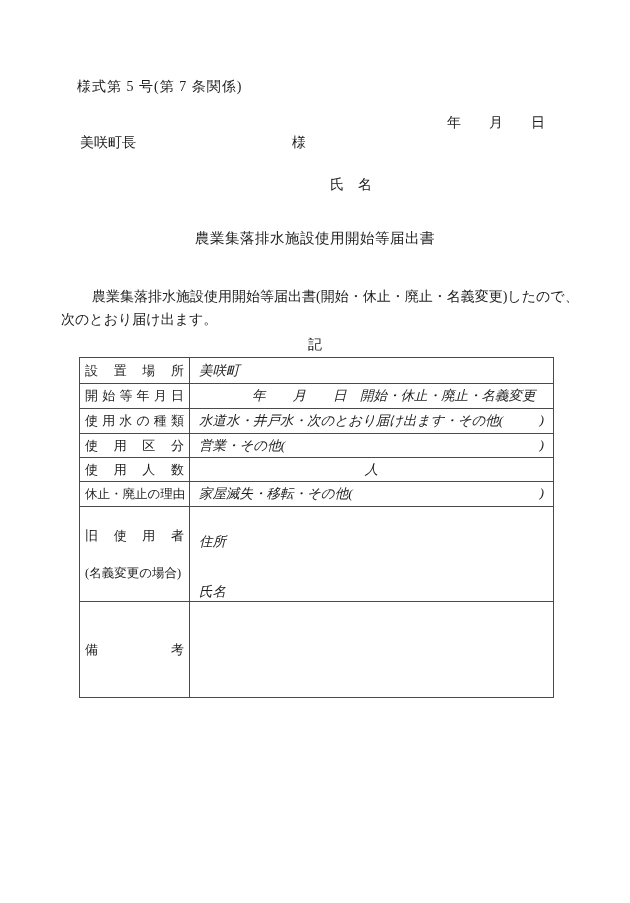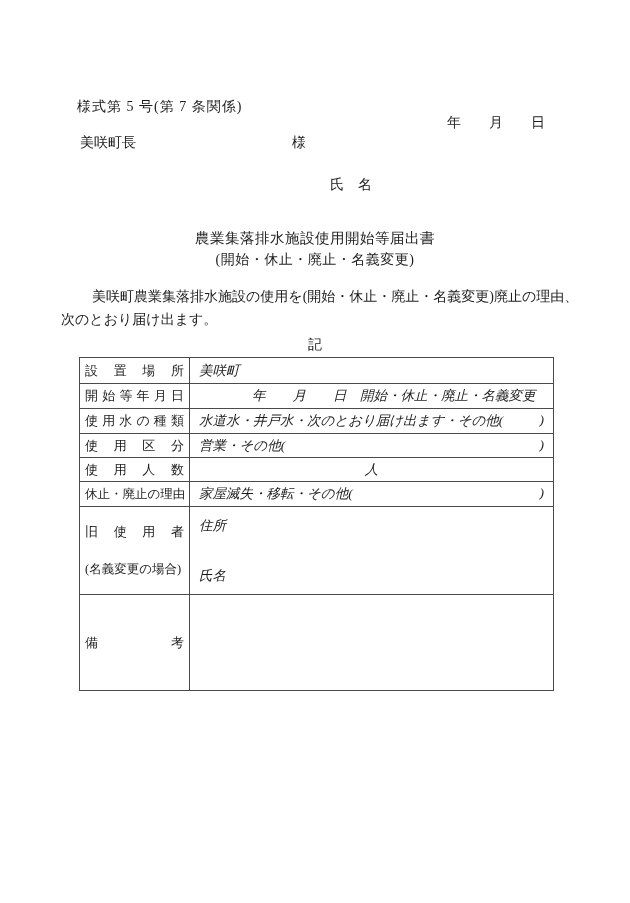--- a/index.html
+++ b/index.html
@@ -15,21 +15,20 @@
     font-family: "Liberation Serif", "DejaVu Serif", serif;
     color: #1c1c1c;
     overflow: hidden;
   }
   .abs { position: absolute; }
 
   .form-number {
     left: 77px; top: 78px;
     font-size: 14px;
     letter-spacing: 1px;
-    margin-top: 20px;
   }
   .date-line {
     top: 114px; right: 85px;
     font-size: 14px;
   }
   .addressee-line {
     left: 80px; top: 134px;
     font-size: 14px;
   }
   .addressee-suffix { margin-left: 156px; }
@@ -116,21 +115,21 @@
     font-size: 13.5px;
     padding: 0 9px;
     font-style: italic;
   }
   .flexrow { display: flex; width: 100%; }
   .paren { margin-left: auto; }
   td.val-date { padding-left: 62px; }
   td.val-center { text-align: center; }
   td.val-top {
     vertical-align: top;
-    padding-top: 10px;
+    padding-top: 26px;
   }
   .gap-top { margin-top: 32px; }
 </style>
 </head>
 <body>
 
 <div class="paper">
 
   <div class="abs form-number">様式第 5 号(第 7 条関係)</div>
 
@@ -138,24 +137,23 @@
 
   <div class="abs addressee-line">
     <span>美咲町長</span><span class="addressee-suffix">様</span>
   </div>
 
   <div class="abs applicant-block">
     <div class="applicant-name-line">氏　名</div>
   </div>
 
   <div class="abs doc-title">農業集落排水施設使用開始等届出書</div>
-  <div class="abs doc-subtitle">(開始・休止・廃止・名義変更)</div>
 
   <div class="abs body-text">
-    <div class="body-line-1">美咲町農業集落排水施設の使用を(開始・休止・廃止・名義変更)廃止の理由、</div>
+    <div class="body-line-1">農業集落排水施設使用開始等届出書(開始・休止・廃止・名義変更)したので、</div>
     <div>次のとおり届け出ます。</div>
   </div>
 
   <div class="abs record-mark">記</div>
 
   <table class="form-table">
     <colgroup>
       <col class="col-label">
       <col class="col-value">
     </colgroup>

